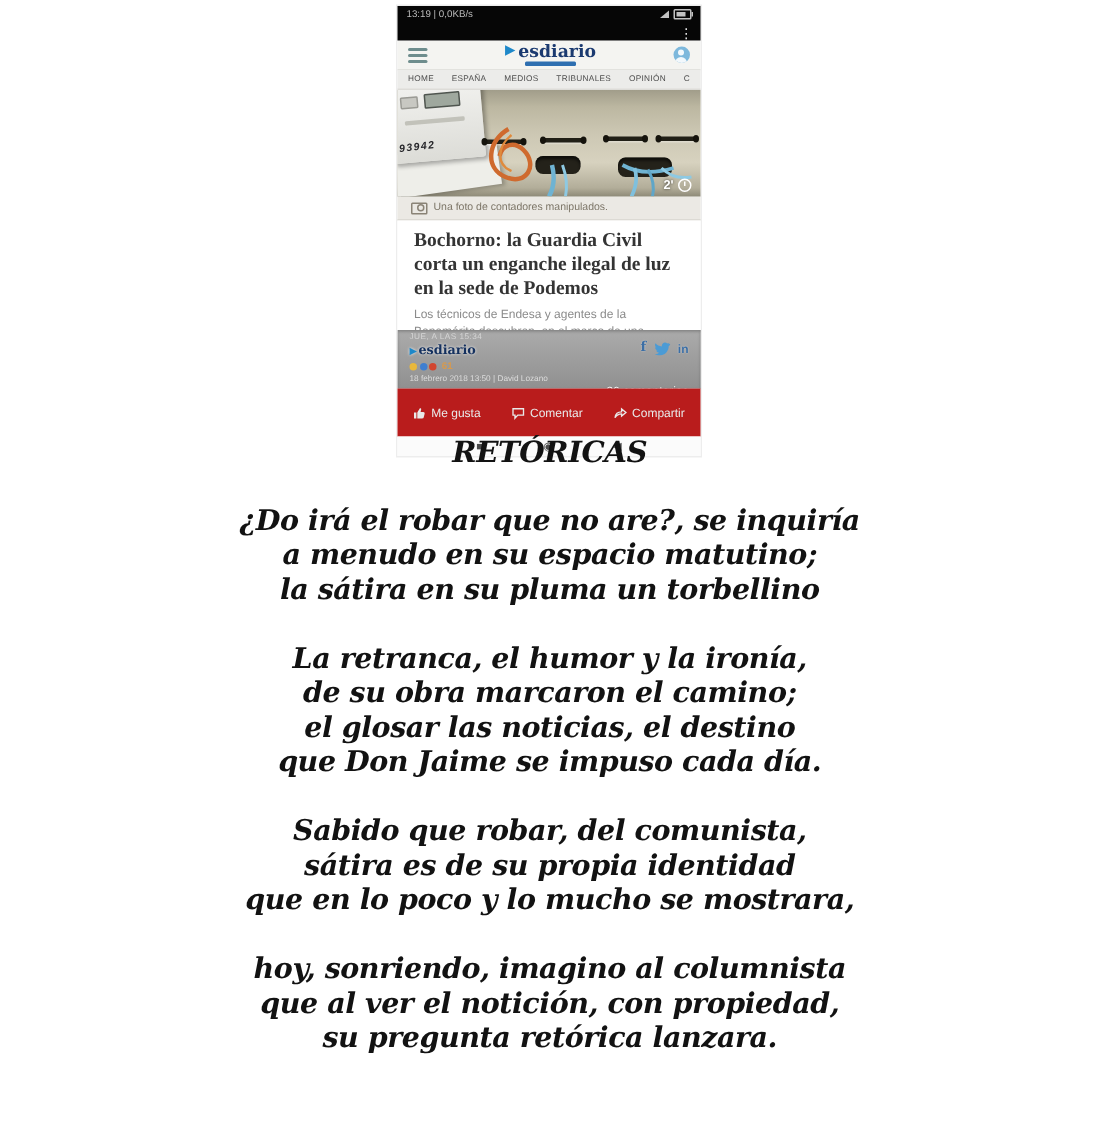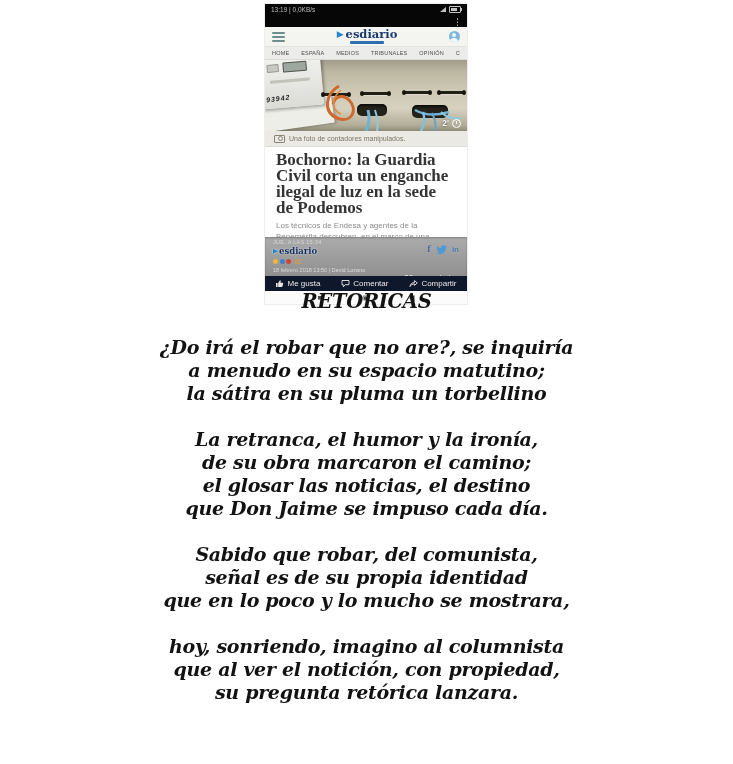--- a/index.html
+++ b/index.html
@@ -46,41 +46,41 @@
   .wires{position:absolute;left:0;top:0;}
   .read-badge{position:absolute;right:6px;bottom:3px;display:flex;align-items:center;gap:3px;color:#fff;font-size:8.5px;font-weight:700;text-shadow:0 0 2px rgba(0,0,0,.7);}
   .clock-icon{width:7px;height:7px;border:1px solid #fff;border-radius:50%;position:relative;}
   .clock-icon::after{content:"";position:absolute;left:3px;top:1px;width:1px;height:3px;background:#fff;}
 
   .caption{flex:none;height:15px;background:#ebe9e4;border-bottom:1px solid #dcdad4;display:flex;align-items:center;gap:4px;padding:0 9px;font-size:7px;color:#7c7567;}
   .cam-icon{flex:none;width:9px;height:6px;border:1px solid #8a8376;border-radius:1px;position:relative;}
   .cam-icon::after{content:"";position:absolute;left:2.5px;top:0.5px;width:3px;height:3px;border:1px solid #8a8376;border-radius:50%;}
 
   .article{flex:1;background:#fff;padding:5px 11px 0;overflow:hidden;}
-  .headline{margin:0 0 5px;font-family:"Liberation Serif","DejaVu Serif",serif;font-weight:700;font-size:17px;line-height:16px;color:#343434;}
+  .headline{margin:0 0 5px;font-family:"Liberation Serif","DejaVu Serif",serif;font-weight:700;font-size:13px;line-height:16px;color:#343434;}
   .subheadline{margin:0;font-size:8px;line-height:10.5px;color:#8b8b8b;}
 
   .meta-overlay{flex:none;height:36px;background:linear-gradient(180deg,#ababab,#909090);display:flex;justify-content:space-between;padding:2px 8px 1px;box-shadow:inset 0 1px 2px rgba(0,0,0,.25);}
   .meta-left{display:flex;flex-direction:column;line-height:1.25;}
   .schedule{font-size:5.5px;color:#d6d6d6;letter-spacing:.3px;}
   .mini-brand{display:flex;align-items:center;gap:1px;font-family:"DejaVu Serif",serif;font-weight:700;font-size:8.5px;color:#14305e;text-shadow:0 0 2px rgba(255,255,255,.9);}
   .mini-brand .play{color:#1e88c9;font-size:6.5px;}
   .reactions{display:flex;align-items:center;gap:1.5px;margin-top:1px;}
   .rx{width:5px;height:5px;border-radius:50%;}
   .rx-laugh{background:#e9b83b;} .rx-like{background:#3f7fd1;} .rx-angry{background:#d2452f;}
   .rx-count{margin-left:2px;font-size:6.5px;font-weight:700;color:#d79a4e;}
   .dateline{font-size:5.5px;color:#dcdcdc;margin-top:1px;}
   .meta-right{display:flex;flex-direction:column;align-items:flex-end;padding-top:5px;line-height:1.2;}
   .social{display:flex;align-items:center;gap:5px;}
   .soc-f{font-family:"DejaVu Serif",serif;font-weight:700;font-size:9px;color:#3b6ea5;text-shadow:0 0 1px rgba(255,255,255,.6);}
   .soc-in{font-weight:700;font-size:8px;color:#3b6ea5;text-shadow:0 0 1px rgba(255,255,255,.6);}
   .comments{font-size:8px;font-weight:400;color:#ffffff;text-shadow:0 1px 1px rgba(0,0,0,.55);margin-top:18px;}
   .region{font-size:5px;color:#eaeaea;}
 
-  .actionbar{flex:none;height:15px;background:#0f172a;display:flex;align-items:center;justify-content:space-around;color:#e9e9e9;font-size:8px;}
+  .actionbar{flex:none;height:32px;background:#b91c1c;display:flex;align-items:center;justify-content:space-around;color:#e9e9e9;font-size:8px;}
   .action{display:flex;align-items:center;gap:3px;cursor:pointer;}
   .action svg{display:block;}
 
   .phone-nav{flex:none;height:13px;background:#fbfbfb;display:flex;align-items:center;justify-content:center;gap:40px;color:#4c4c4c;font-size:7.5px;line-height:1;}
   .phone-nav span{cursor:pointer;}
 
   
   .poem{position:absolute;left:0;right:0;top:290px;text-align:center;font-family:"DejaVu Serif",serif;font-style:italic;font-weight:700;color:#121212;font-size:19px;line-height:23px;letter-spacing:-0.3px;}
   .poem-title,.poem-subtitle{font-size:19.5px;}
   .stanza{margin-top:23px;}
@@ -239,21 +239,21 @@
 
     <div class="stanza">
       <div class="line">La retranca, el humor y la ironía,</div>
       <div class="line">de su obra marcaron el camino;</div>
       <div class="line">el glosar las noticias, el destino</div>
       <div class="line">que Don Jaime se impuso cada día.</div>
     </div>
 
     <div class="stanza">
       <div class="line">Sabido que robar, del comunista,</div>
-      <div class="line">señal es de su propia identidad</div>
+      <div class="line">sátira es de su propia identidad</div>
       <div class="line">que en lo poco y lo mucho se mostrara,</div>
     </div>
 
     <div class="stanza">
       <div class="line">hoy, sonriendo, imagino al columnista</div>
       <div class="line">que al ver el notición, con propiedad,</div>
       <div class="line">su pregunta retórica lanzara.</div>
     </div>
   </div>
 

